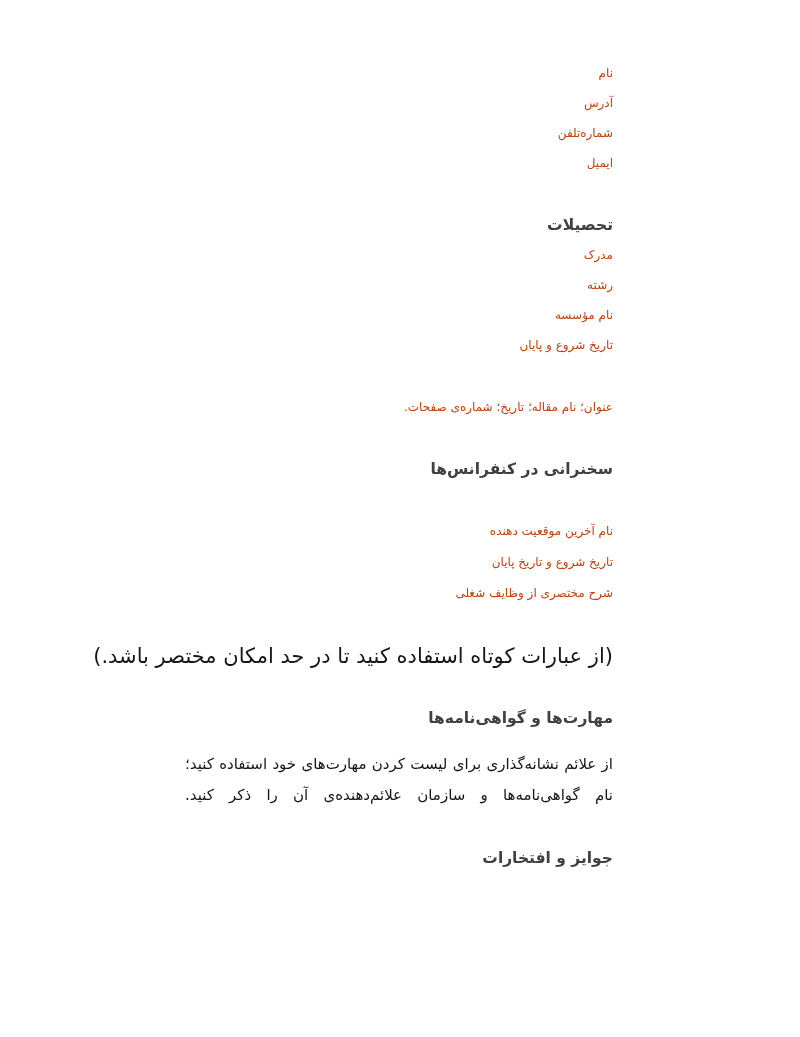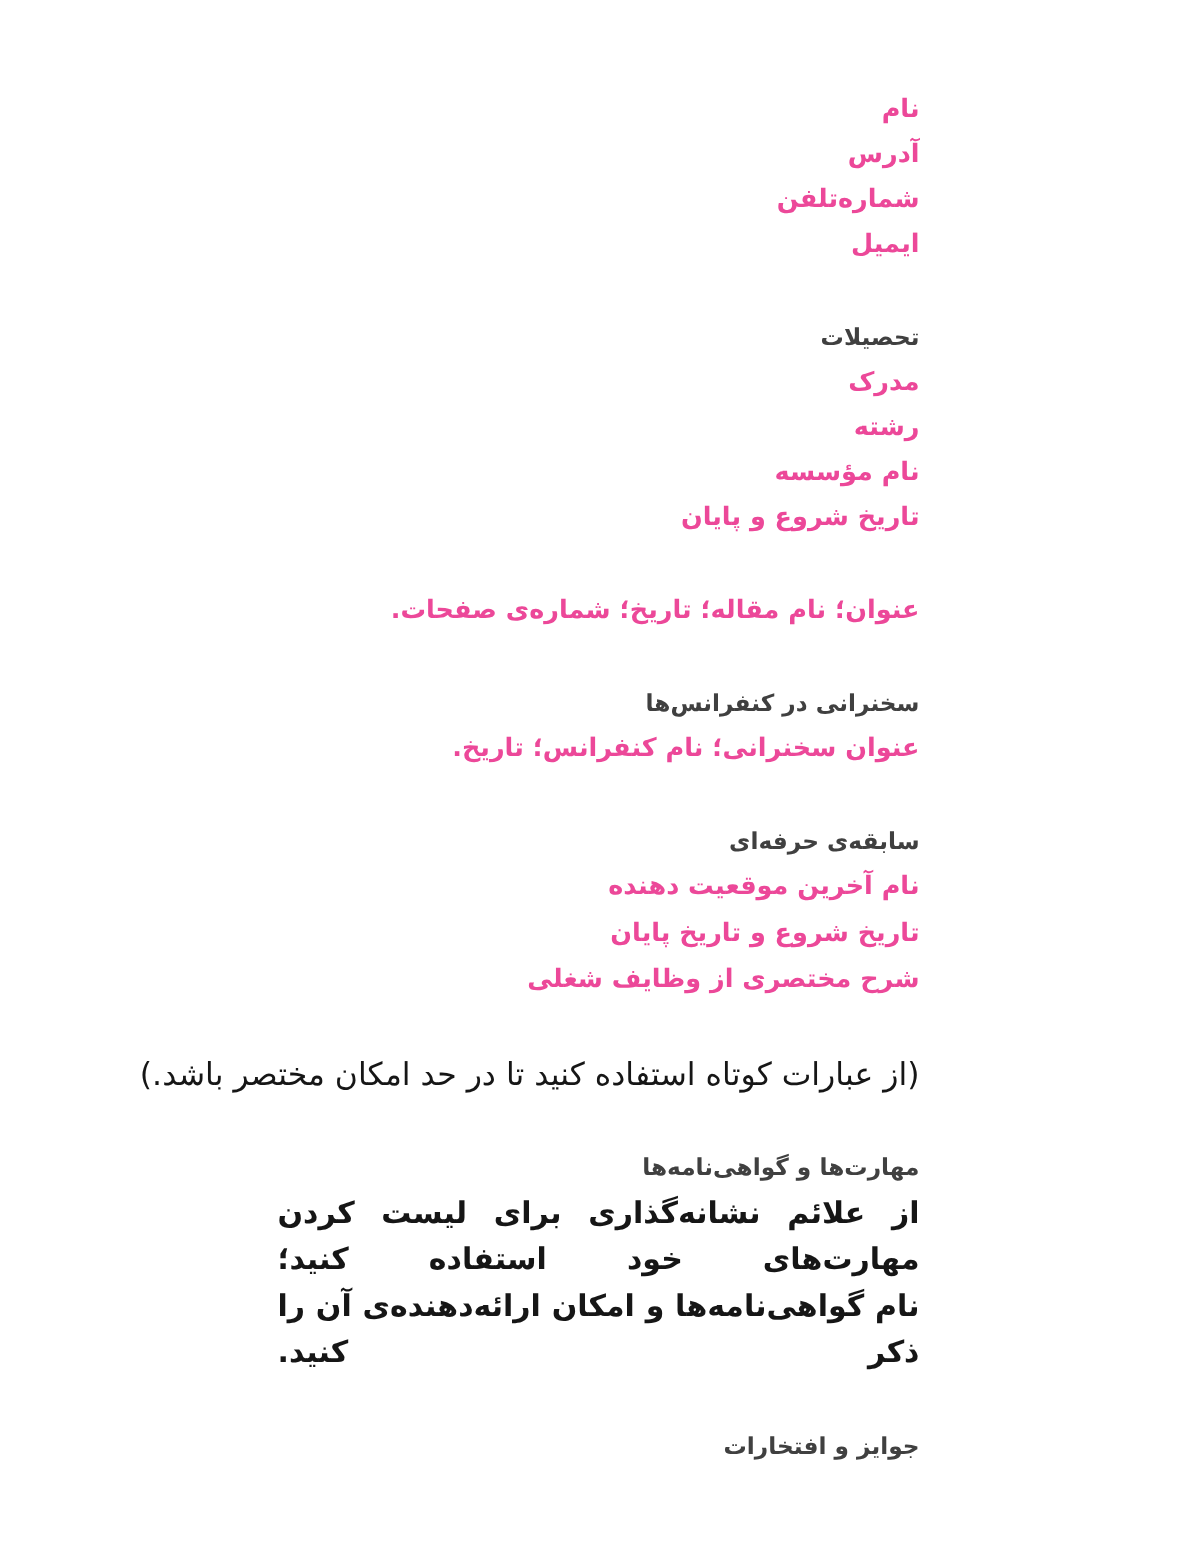--- a/index.html
+++ b/index.html
@@ -27,24 +27,24 @@
   }
   .content {
     position: absolute;
     top: 58px;
     right: 187px;
     left: 185px;
     direction: rtl;
     text-align: right;
   }
   .doc-line {
-    font-size: 17px;
+    font-size: 12px;
     line-height: 30px;
-    font-weight: 700;
-    color: #ec4899;
+    font-weight: 400;
+    color: #c2410c;
     white-space: nowrap;
     letter-spacing: 0;
   }
   .doc-heading {
     font-size: 15.5px;
     line-height: 30px;
     font-weight: 700;
     color: #404040;
     white-space: nowrap;
   }
@@ -64,27 +64,28 @@
   }
   .note-line {
     font-size: 21px;
     line-height: 30px;
     font-weight: 400;
     color: #161616;
     text-align: center;
     white-space: nowrap;
   }
   .justified-para {
-    font-size: 20px;
+    font-size: 15px;
     line-height: 31px;
-    font-weight: 700;
+    font-weight: 400;
     color: #161616;
     text-align: justify;
     text-align-last: justify;
     direction: rtl;
+    margin-top: 16px;
   }
   .justified-para span {
     display: block;
   }
   .para-line-1 {
     text-align: justify;
     text-align-last: justify;
   }
   .para-line-2 {
     text-align: justify;
@@ -117,45 +118,43 @@
     <div class="gap-section"></div>
 
     <div class="block spaced-list">
       <div class="doc-line">عنوان؛ نام مقاله؛ تاریخ؛ شماره‌ی صفحات.</div>
     </div>
 
     <div class="gap-section"></div>
 
     <div class="block spaced-list">
       <div class="doc-heading">سخنرانی در کنفرانس‌ها</div>
-      <div class="doc-line">عنوان سخنرانی؛ نام کنفرانس؛ تاریخ.</div>
     </div>
 
     <div class="gap-section"></div>
 
     <div class="block exp-list">
-      <div class="doc-heading">سابقه‌ی حرفه‌ای</div>
       <div class="doc-line">نام آخرین موقعیت دهنده</div>
       <div class="doc-line">تاریخ شروع و تاریخ پایان</div>
       <div class="doc-line">شرح مختصری از وظایف شغلی</div>
     </div>
 
     <div class="gap-section"></div>
 
     <div class="block">
       <div class="note-line">(از عبارات کوتاه استفاده کنید تا در حد امکان مختصر باشد.)</div>
     </div>
 
     <div class="gap-section"></div>
 
     <div class="block">
       <div class="doc-heading">مهارت‌ها و گواهی‌نامه‌ها</div>
       <div class="justified-para">
         <span class="para-line-1">از علائم نشانه‌گذاری برای لیست کردن مهارت‌های خود استفاده کنید؛</span>
-        <span class="para-line-2">نام گواهی‌نامه‌ها و امکان ارائه‌دهنده‌ی آن را ذکر کنید.</span>
+        <span class="para-line-2">نام گواهی‌نامه‌ها و سازمان علائم‌دهنده‌ی آن را ذکر کنید.</span>
       </div>
     </div>
 
     <div class="gap-section"></div>
 
     <div class="block">
       <div class="doc-heading">جوایز و افتخارات</div>
     </div>
 
     <div class="gap-section"></div>

